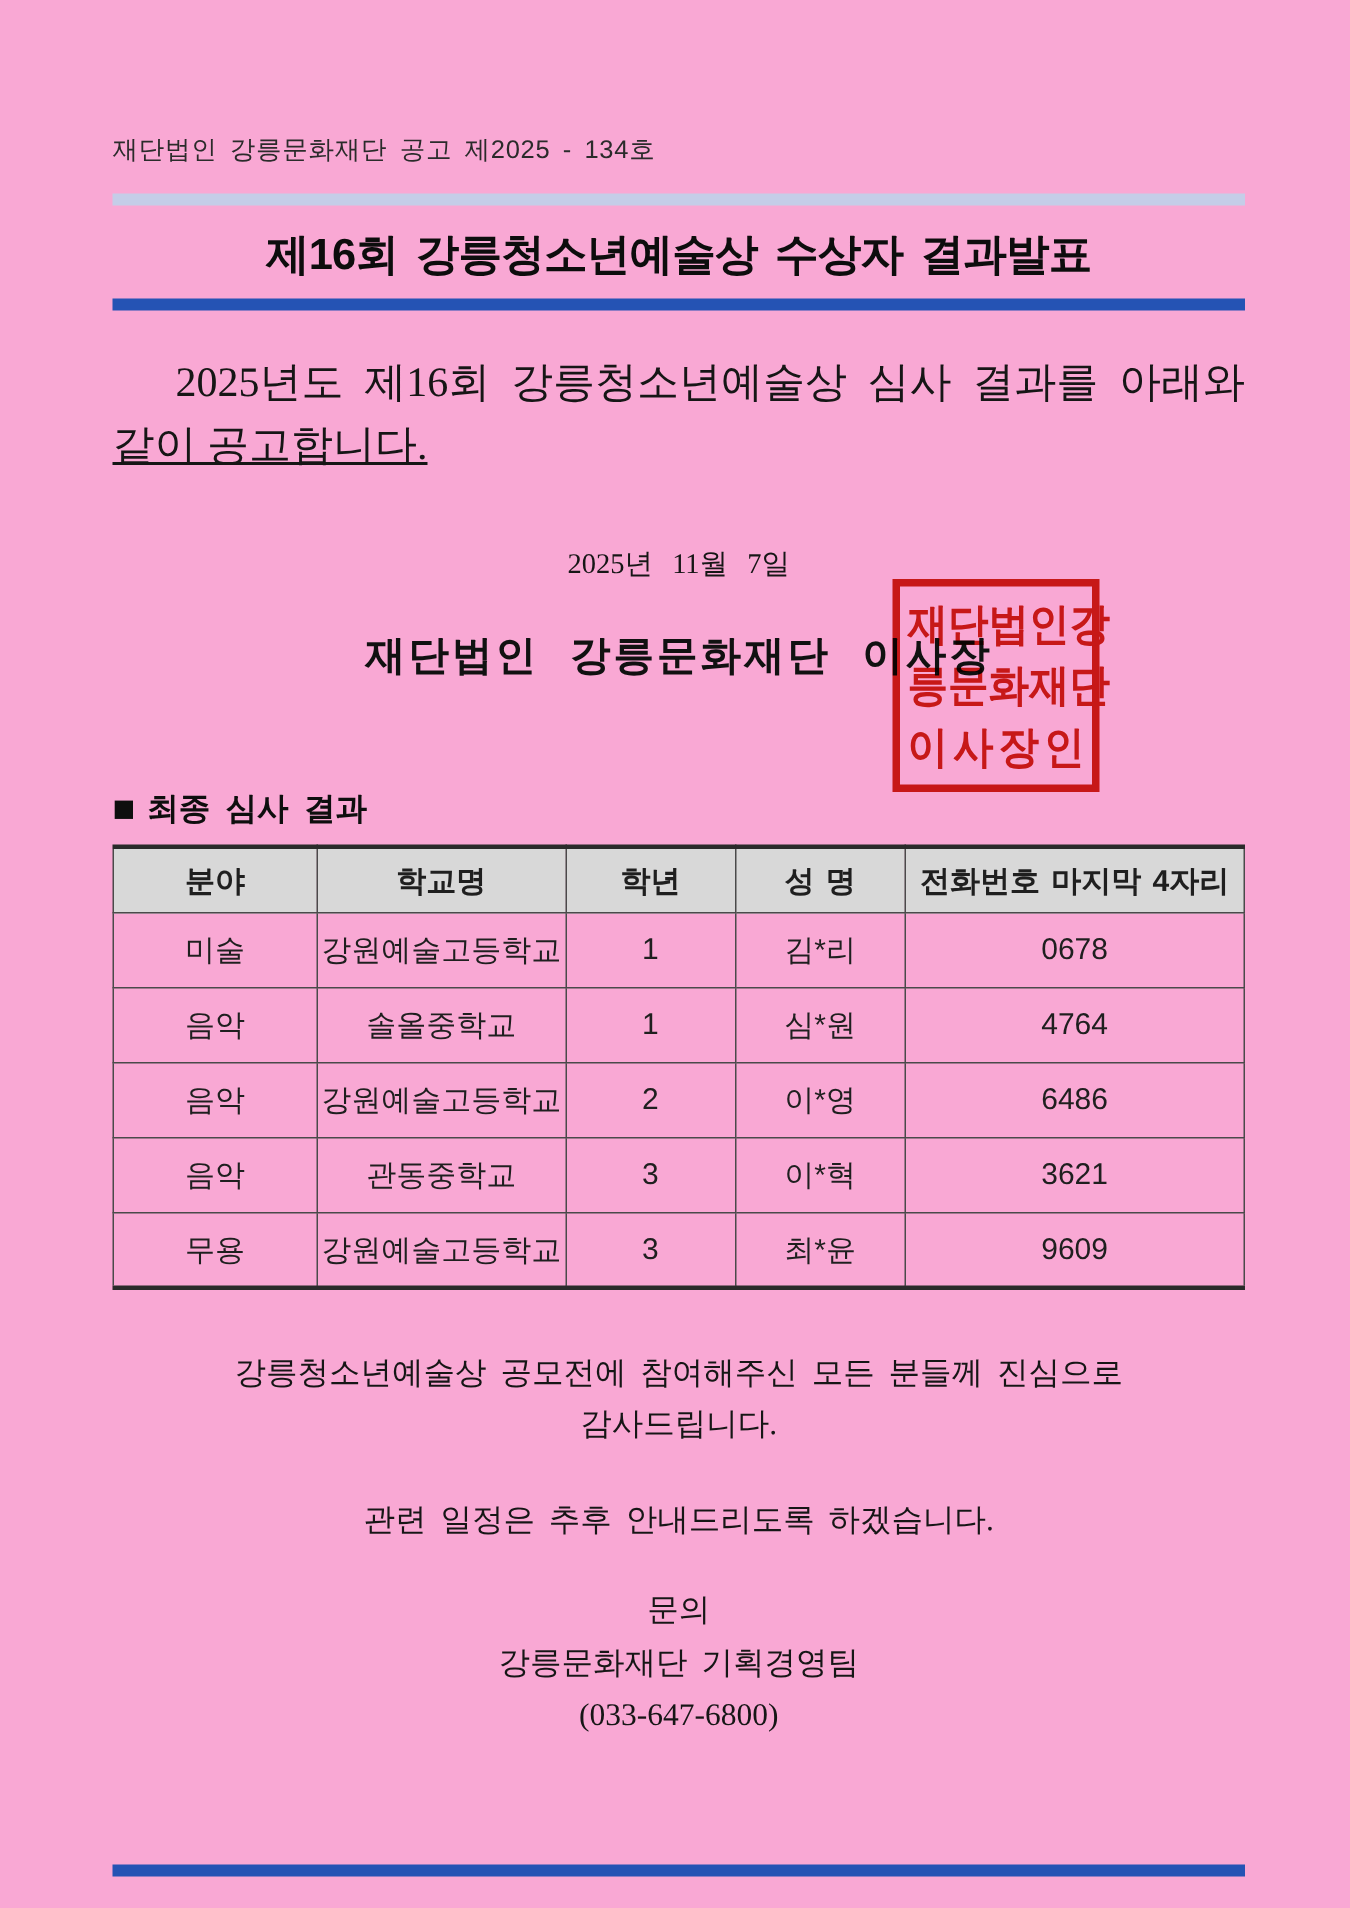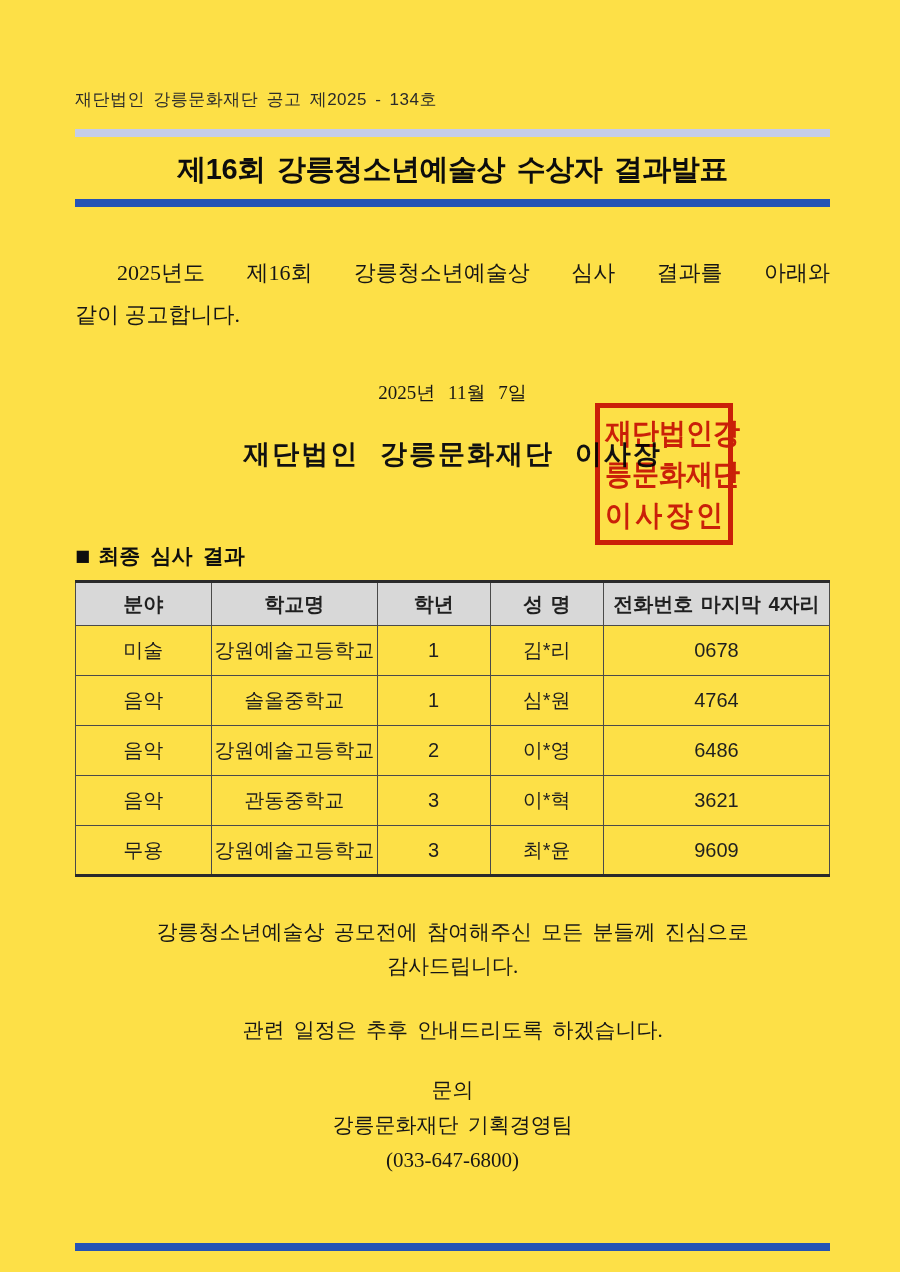--- a/index.html
+++ b/index.html
@@ -2,21 +2,21 @@
 <html lang="ko" style="--accent-blue: #2553b4; --light-blue: #c5cde8; --seal-red: #cc241c; --header-gray: #d8d8d8;"><head>
 <meta charset="utf-8">
 <style>
   * { margin: 0; padding: 0; box-sizing: border-box; }
   html, body { background: #ffffff; }
   .page {
     position: relative;
     width: 900px;
     height: 1272px;
     margin: 0 auto;
-    background: #fde047;
+    background: #f9a8d4;
     overflow: hidden;
     font-family: "Liberation Serif", serif;
     color: #1c1c1c;
   }
   .content { margin: 0 70px 0 75px; }
 
   
   .doc-number {
     padding-top: 88px;
     font-family: "Liberation Sans", sans-serif;
@@ -35,27 +35,27 @@
     margin-top: 13px;
     font-family: "Liberation Sans", sans-serif;
     font-weight: bold;
     font-size: 29px;
     text-align: center;
     color: #0d0d0d;
     letter-spacing: -0.5px;
     word-spacing: 4px;
   }
 
-  .intro { margin-top: 49px; font-size: 22px; line-height: 34px; color: #161616; }
+  .intro { margin-top: 32px; font-size: 28px; line-height: 34px; color: #161616; }
   .intro-line1 {
     text-align: justify;
     text-align-last: justify;
     text-indent: 42px;
   }
-  .intro-line2 { margin-top: 8px; }
+  .intro-line2 { margin-top: 8px; text-decoration: underline; }
 
   .doc-date {
     margin-top: 48px;
     text-align: center;
     font-size: 19px;
     word-spacing: 8px;
     color: #161616;
   }
 
   .issuer-block { position: relative; margin-top: 30px; height: 40px; }

